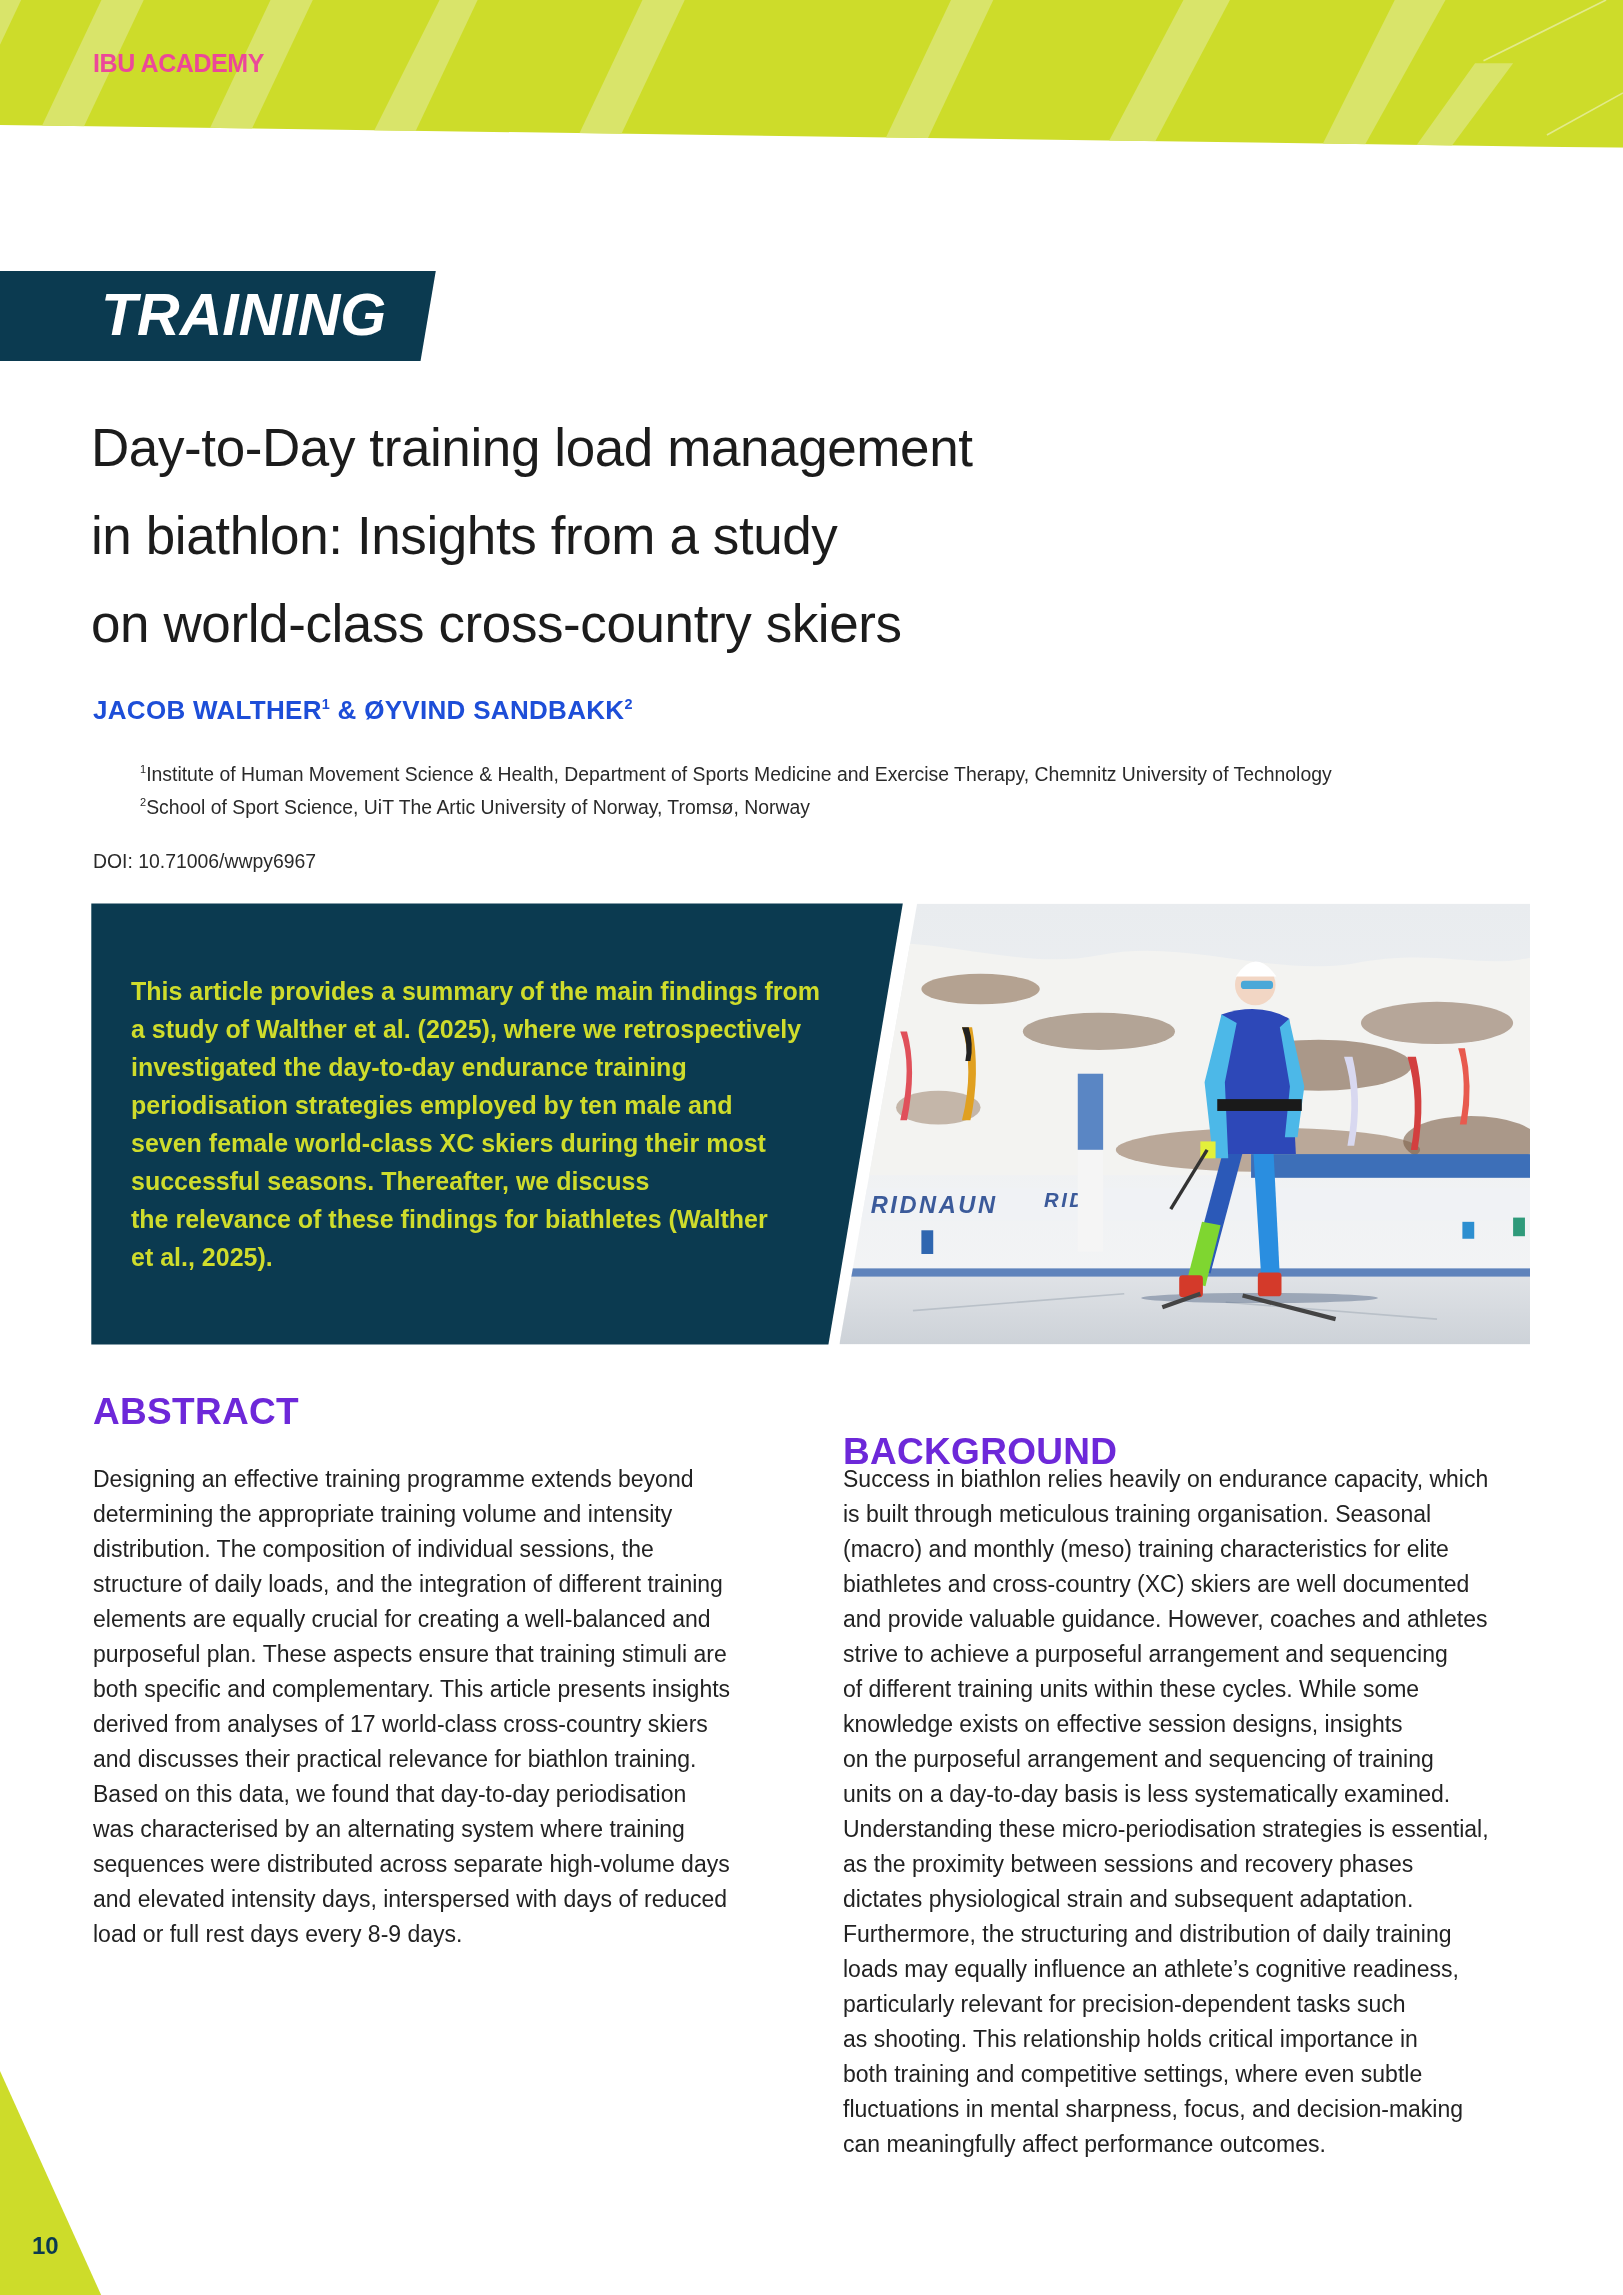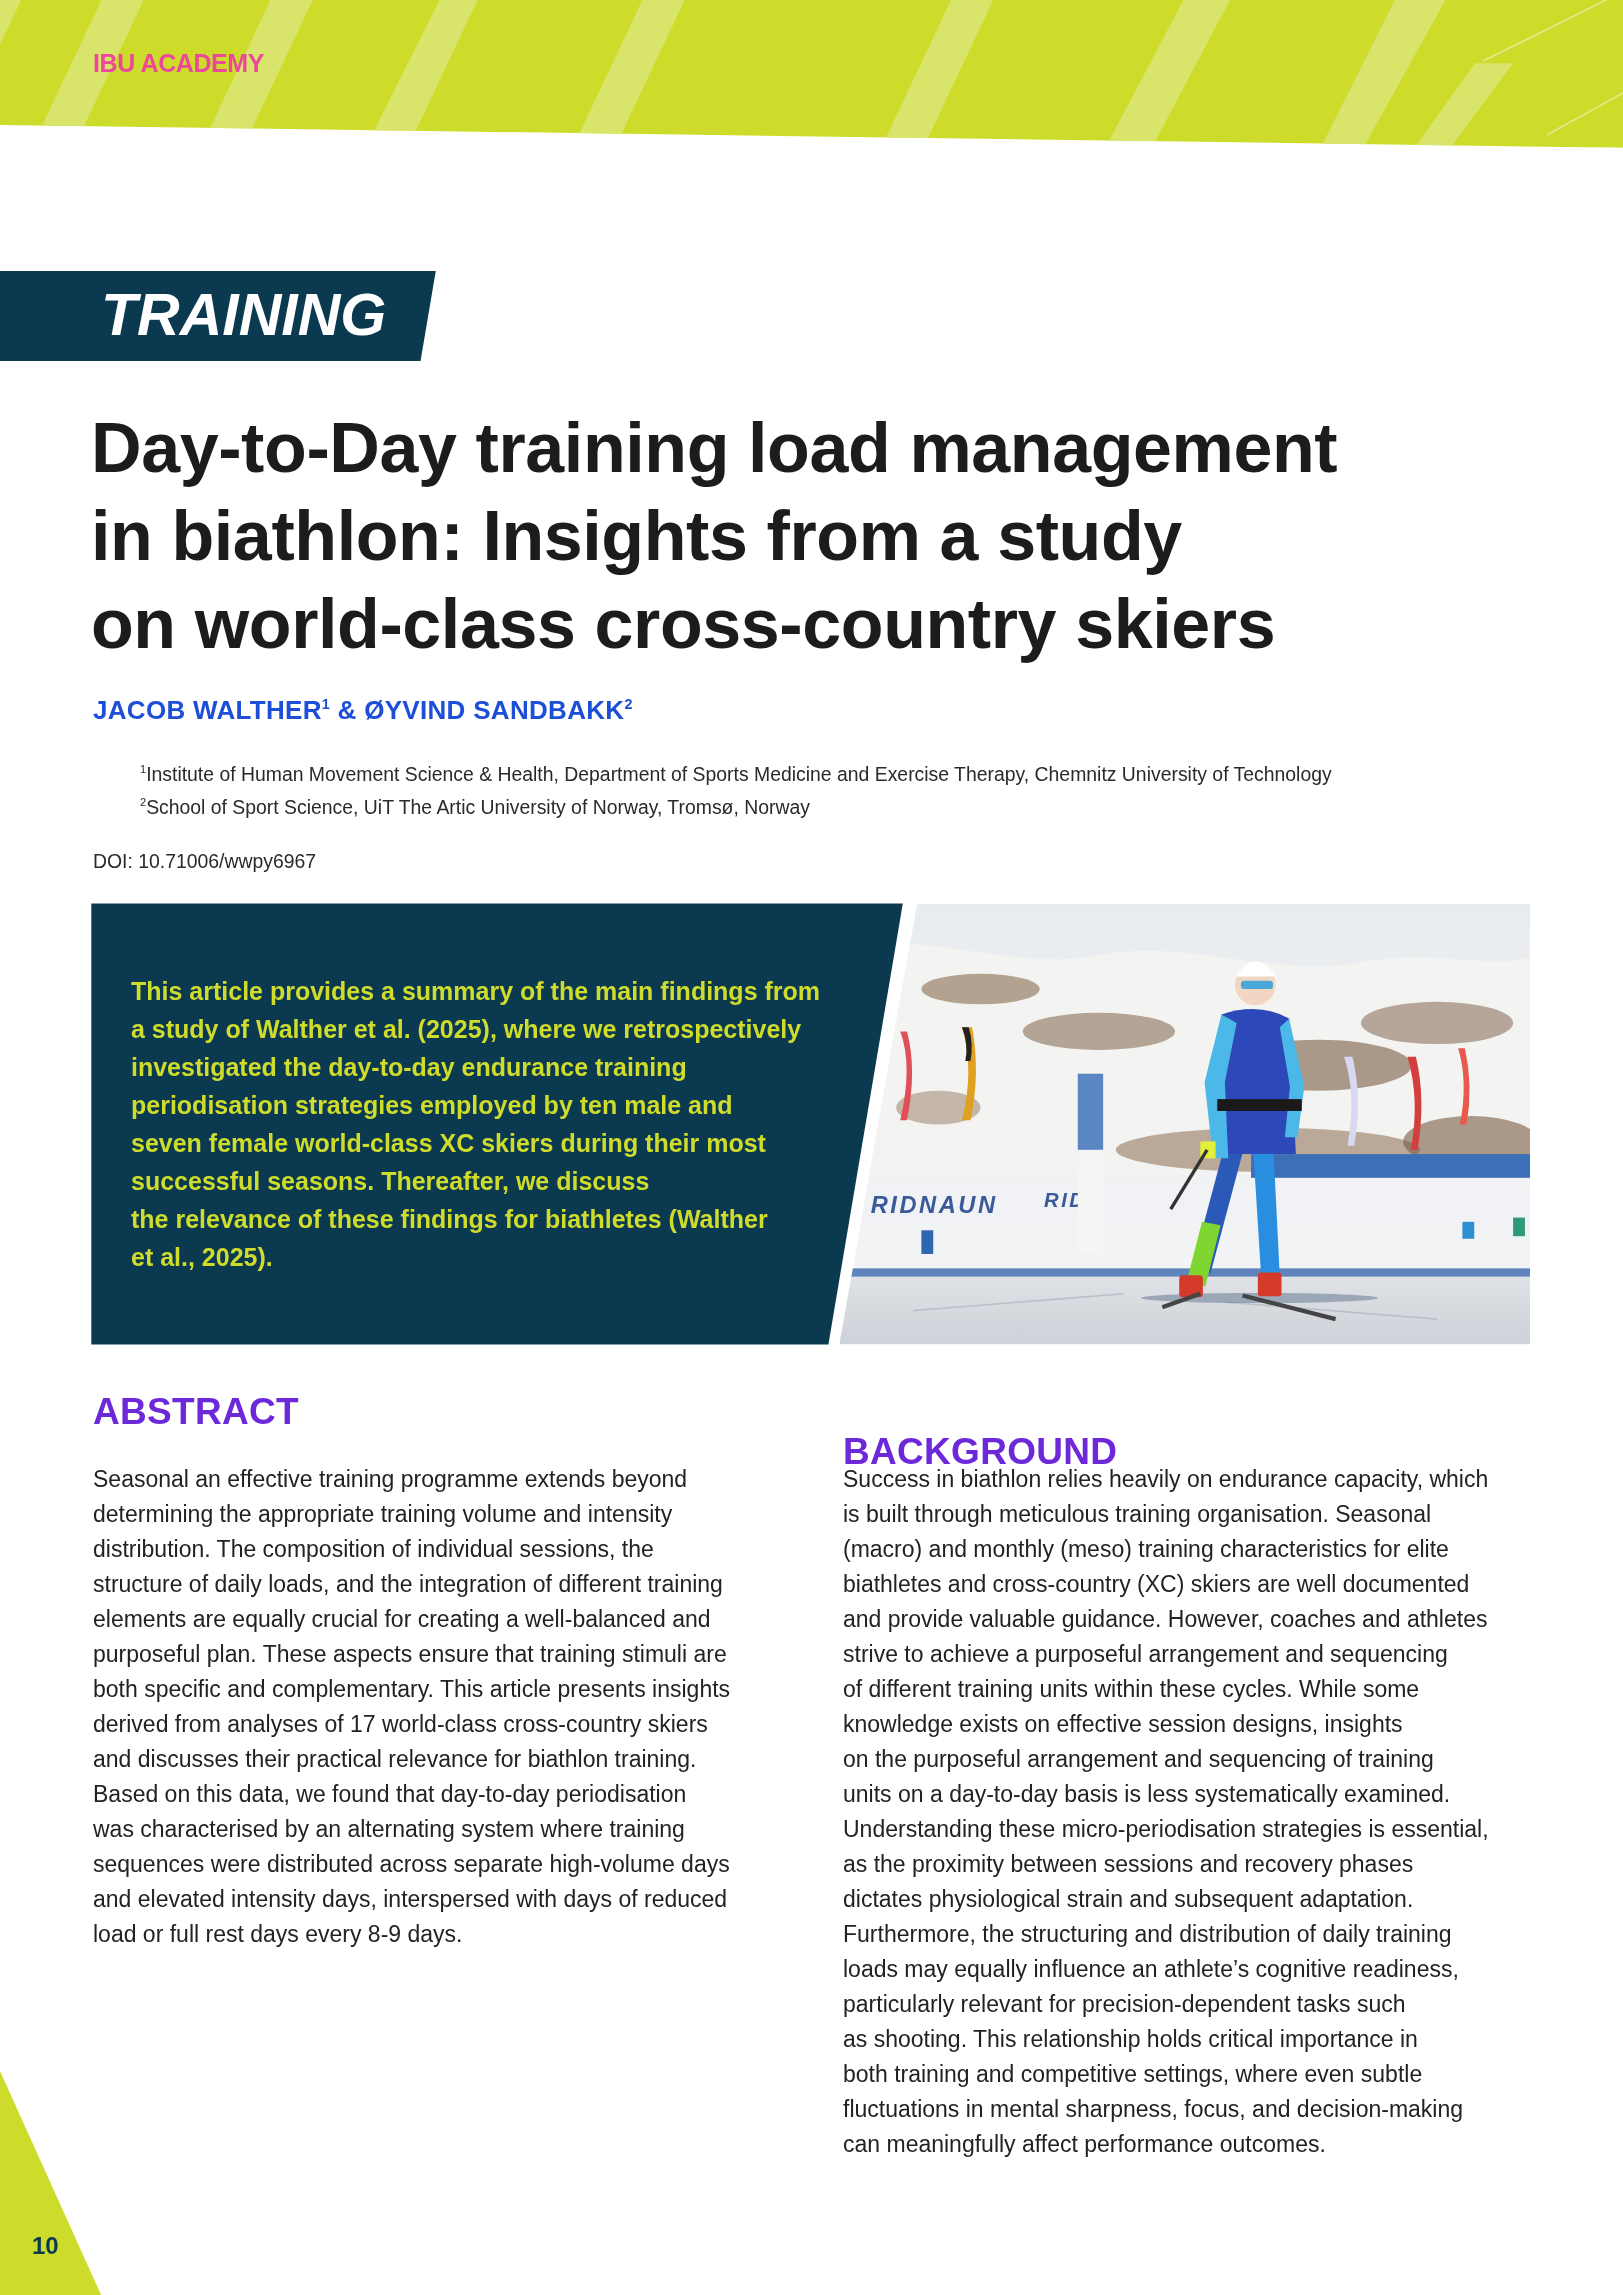--- a/index.html
+++ b/index.html
@@ -22,21 +22,21 @@
   
   .section-banner { left: 0; top: 271px; width: 440px; height: 90px; }
   .section-label {
     left: 101px; top: 281px; font-size: 59px; font-weight: 700; font-style: italic;
     color: #ffffff; letter-spacing: 0px; line-height: 68px;
   }
 
   
   .title {
     left: 91px; top: 404px; width: 1353px;
-    font-size: 70px; line-height: 88px; font-weight: 700; color: #1c1c1c;
+    font-size: 53px; line-height: 88px; font-weight: 400; color: #1c1c1c;
     letter-spacing: -0.4px;
   }
   .title div { white-space: nowrap; }
 
   .authors {
     left: 93px; top: 695px; font-size: 26px; font-weight: 700; color: #1d4ed8;
     letter-spacing: 0.3px;
   }
   .authors sup { font-size: 14.4px; vertical-align: 10px; font-weight: 700; }
 
@@ -210,21 +210,21 @@
   <span>investigated the day-to-day endurance training</span>
   <span>periodisation strategies employed by ten male and</span>
   <span>seven female world-class XC skiers during their most</span>
   <span>successful seasons. Thereafter, we discuss</span>
   <span>the relevance of these findings for biathletes (Walther</span>
   <span>et al., 2025).</span>
 </div>
 
 <div class="abs col-head abstract-head">ABSTRACT</div>
 <div class="abs col-text abstract-text">
-  <span>Seasonal an effective training programme extends beyond</span>
+  <span>Designing an effective training programme extends beyond</span>
   <span>determining the appropriate training volume and intensity</span>
   <span>distribution. The composition of individual sessions, the</span>
   <span>structure of daily loads, and the integration of different training</span>
   <span>elements are equally crucial for creating a well-balanced and</span>
   <span>purposeful plan. These aspects ensure that training stimuli are</span>
   <span>both specific and complementary. This article presents insights</span>
   <span>derived from analyses of 17 world-class cross-country skiers</span>
   <span>and discusses their practical relevance for biathlon training.</span>
   <span>Based on this data, we found that day-to-day periodisation</span>
   <span>was characterised by an alternating system where training</span>

